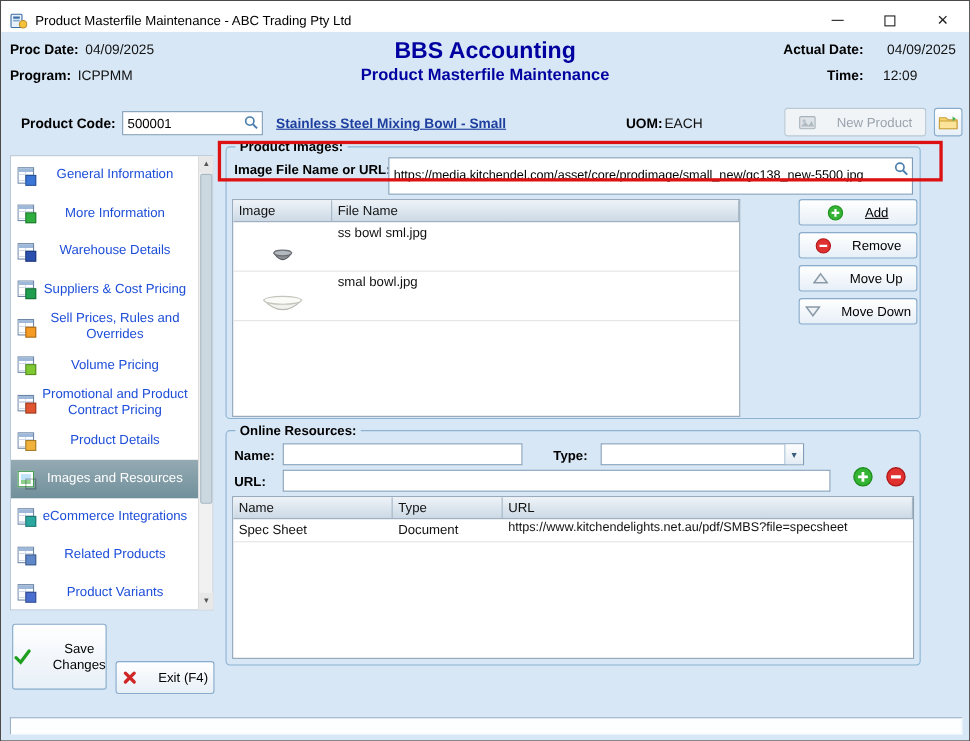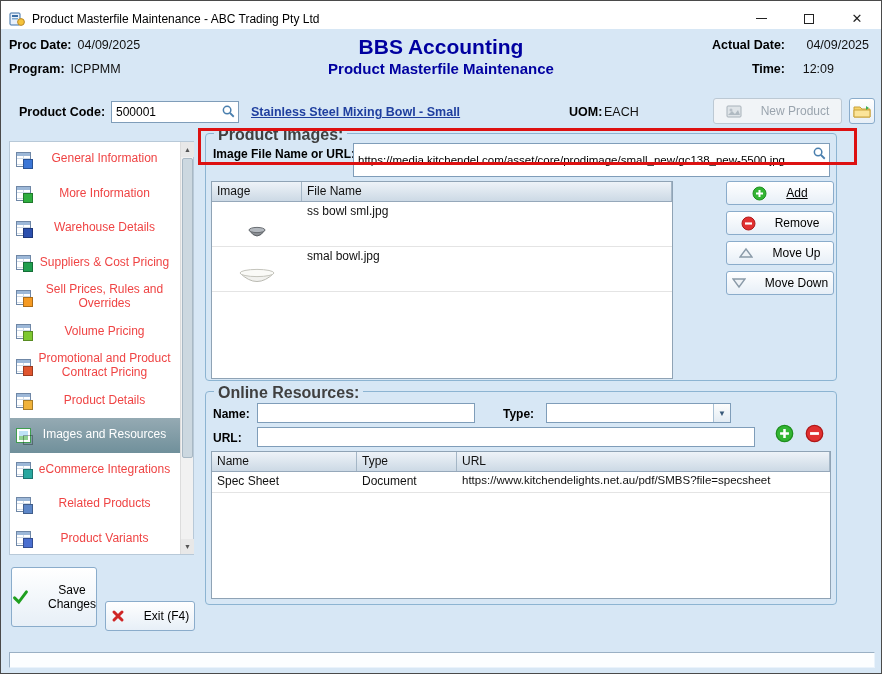--- a/index.html
+++ b/index.html
@@ -40,21 +40,21 @@
 
   .btn { display:flex; align-items:center; justify-content:center; gap:19px;
          background:linear-gradient(#ffffff,#e7eff7); border:1px solid #8aaccb; border-radius:3px;
          font-size:12px; color:#000; cursor:pointer; }
   .btn.disabled { background:#f1f4f7; border-color:#bcc9d4; color:#9aa4ae; cursor:default; }
 
   
   .sidebar { position:absolute; left:8px; top:112px; width:185px; height:414px; background:#fff; border:1px solid #b8c9d8; }
   .nav-list { position:absolute; left:0; top:0; right:13px; bottom:0; display:flex; flex-direction:column; }
   .nav-item { flex:0 0 34.5px; display:flex; align-items:center; padding-left:6px; padding-right:2px; cursor:pointer; }
-  .nav-item .nav-label { flex:1; text-align:center; font-size:12px; line-height:1.15; color:#ef4444; }
+  .nav-item .nav-label { flex:1; text-align:center; font-size:12px; line-height:1.15; color:#1d4ed8; }
   .nav-item.selected { background:linear-gradient(#95aab3,#70909b); }
   .nav-item.selected .nav-label { color:#fff; }
 
   .nav-icon { position:relative; width:15px; height:15px; border:1px solid #6f87a6; background:#fff; flex:0 0 auto; }
   .nav-icon::before { content:""; position:absolute; inset:0;
       background:
         linear-gradient(to bottom, #9db8d8 0 3px, rgba(0,0,0,0) 3px),
         repeating-linear-gradient(to bottom, rgba(0,0,0,0) 0 5px, #cfdbe8 5px 6px),
         repeating-linear-gradient(to right, rgba(0,0,0,0) 0 6px, #cfdbe8 6px 7px); }
   .nav-icon::after { content:""; position:absolute; right:-3px; bottom:-3px; width:8px; height:8px; border:1px solid rgba(0,0,0,.3); }
@@ -77,21 +77,21 @@
                   font-size:7px; color:#555; background:#e8e8e8; cursor:pointer; }
   .scroll-arrow.up { top:0; } .scroll-arrow.down { bottom:0; }
   .scroll-thumb { position:absolute; left:1px; top:16px; width:11px; height:300px; background:#ccd8e0; border:1px solid #a8b8c4; border-radius:2px; }
 
   
   .save-btn { position:absolute; left:10px; top:538px; width:86px; height:60px; flex-direction:row; text-align:center; line-height:1.2; }
   .exit-btn { position:absolute; left:104px; top:572px; width:90px; height:30px; }
 
   
   .groupbox { position:absolute; border:1px solid #8cb4d2; border-radius:4px; }
-  .group-label { position:absolute; top:-8px; left:8px; background:#d7e7f5; padding:0 4px; font-weight:bold; color:#404040; font-size:16px; }
+  .group-label { position:absolute; top:-8px; left:8px; background:#d7e7f5; padding:0 4px; font-weight:bold; color:#000000; font-size:12px; }
 
   .annotation { position:absolute; border:3px solid #dd1111; pointer-events:none; z-index:50; }
 
   
   .grid-table { position:absolute; background:#fff; border:1px solid #8fa3b5; overflow:hidden; }
   .grid-head { display:flex; height:20px; background:linear-gradient(#eef3f8,#ccd9e5); border-bottom:1px solid #96a8ba; }
   .grid-hcell { padding:2px 5px; font-size:12px; border-right:1px solid #a4b6c6; color:#111; }
   .grid-row { display:flex; border-bottom:1px solid #e4e4e4; }
   .grid-cell { padding:2px 5px; font-size:12px; overflow:hidden; white-space:nowrap; }
 

